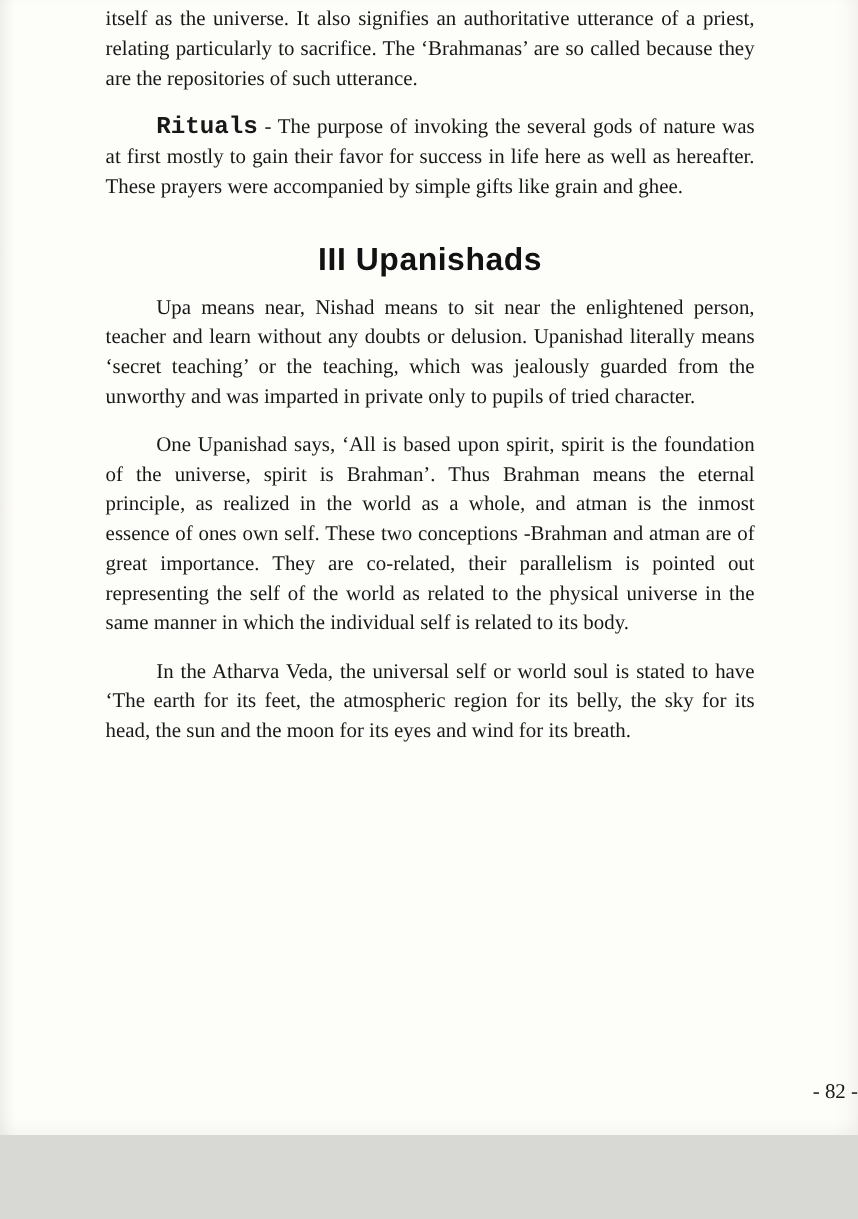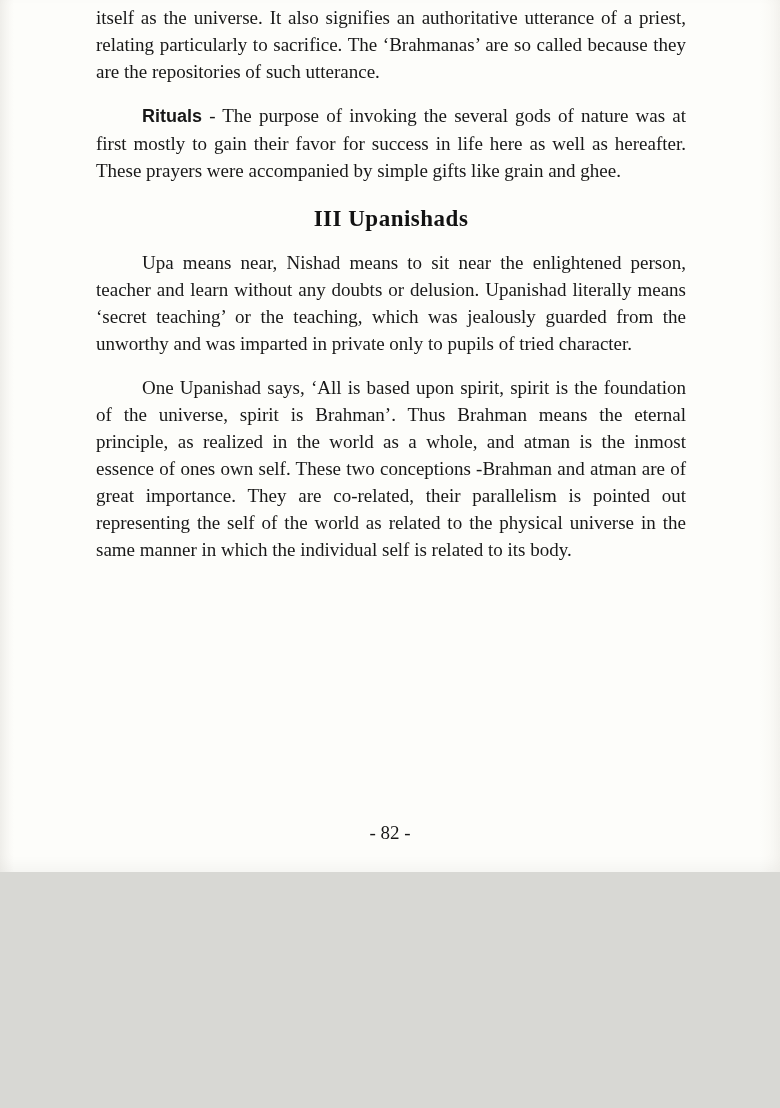--- a/index.html
+++ b/index.html
@@ -3,21 +3,21 @@
 <meta charset="utf-8">
 <style>
   html, body {
     margin: 0;
     padding: 0;
     background: #d8d8d4;
   }
   .page {
     position: relative;
     width: 780px;
-    height: 872px;
+    height: 1032px;
     margin: 0 auto;
     background: #fdfdfa;
     background: linear-gradient(90deg, #f3f2ee 0px, #fdfdfa 14px, #fdfdfa 760px, #f7f6f2 780px);
     box-shadow: inset 0 -6px 14px rgba(0,0,0,0.04);
     overflow: hidden;
     color: #181818;
   }
   .text-block {
     position: absolute;
     top: 4px;
@@ -28,40 +28,40 @@
     line-height: 27px;
     text-align: justify;
   }
   .text-block p {
     margin: 0 0 17px 0;
   }
   p.indent {
     text-indent: 46px;
   }
   .lead-word {
+    font-family: Liberation Mono, monospace;
+    font-weight: 700;
+    font-size: 22px;
+  }
+  .section-heading {
     font-family: Liberation Sans, sans-serif;
     font-weight: 700;
-    font-size: 18px;
-  }
-  .section-heading {
-    font-family: Liberation Serif, serif;
-    font-weight: 700;
-    font-size: 23px;
+    font-size: 29px;
     line-height: 28px;
     text-align: center;
     letter-spacing: 0.5px;
-    margin: 21px 0 16px 0;
+    margin: 39px 0 16px 0;
     color: #121212;
   }
   .page-number {
     position: absolute;
     left: 0;
     right: 0;
     bottom: 28px;
-    text-align: center;
+    text-align: right;
     font-family: "Liberation Serif", serif;
     font-size: 19px;
     color: #181818;
   }
 </style>
 </head>
 <body>
 
 <div class="page">
   <div class="text-block">
@@ -71,17 +71,18 @@
 
     <p class="indent"><span class="lead-word">Rituals</span><span> - The purpose of invoking the several gods of nature was at first mostly to gain their favor for success in life here as well as hereafter. These prayers were accompanied by simple gifts like grain and ghee.</span></p>
 
     <h2 class="section-heading">III  Upanishads</h2>
 
     <p class="indent">Upa means near, Nishad means to sit near the enlightened person, teacher and learn without any doubts or delusion. Upanishad literally means  ‘secret teaching’ or the teaching, which was jealously guarded from the unworthy and was imparted in private only to pupils of tried character.</p>
 
 
     <p class="indent">One Upanishad says, ‘All is based upon spirit, spirit is the foundation of the universe, spirit is Brahman’. Thus Brahman means the eternal principle, as realized in the world as a whole, and atman is the inmost essence of ones own self. These two conceptions -Brahman and atman are of great importance. They are co-related, their parallelism is pointed out representing the self of the world as related to the physical universe in the same manner in which the individual self is related to its body.</p>
 
+    <p class="indent">In the Atharva Veda, the universal self or world soul is stated to have ‘The earth for its feet, the atmospheric region for its belly, the sky for its head, the sun and the moon for its eyes and wind for its breath.</p>
 
   </div>
 
   <div class="page-number">- 82 -</div>
 </div>
 
 </body></html>

